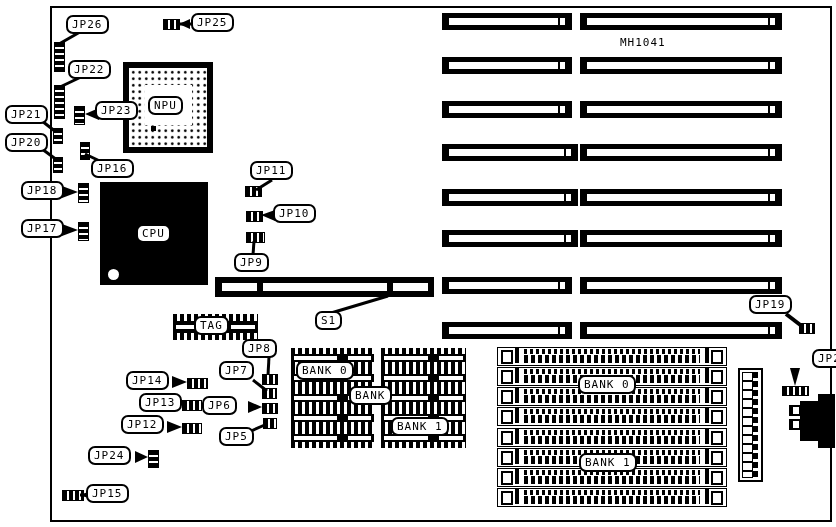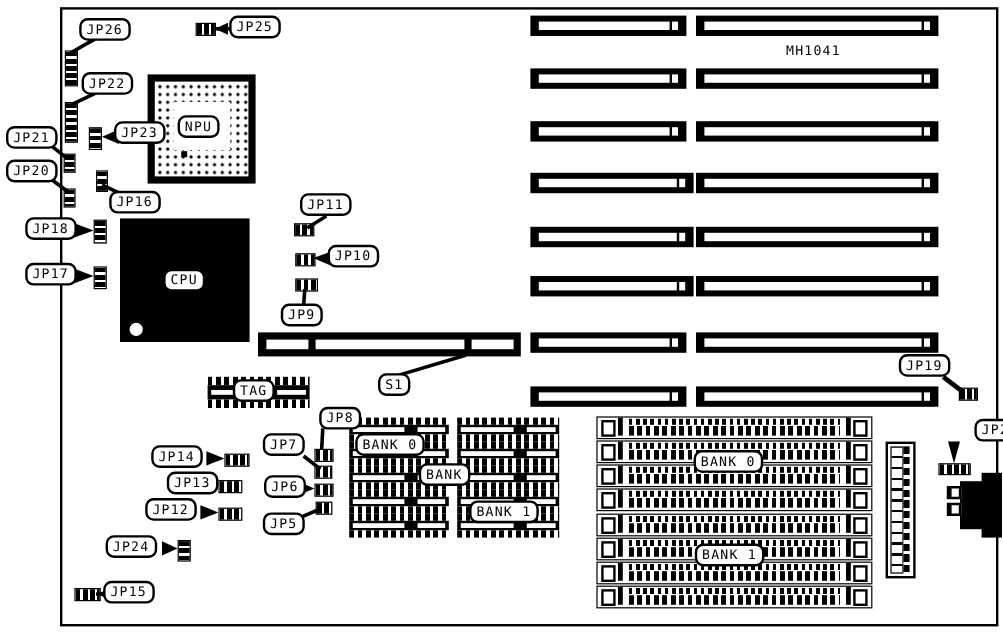--- a/index.html
+++ b/index.html
@@ -145,21 +145,21 @@
     </div>
   <div class="slot" style="left:442px;top:322px;width:130px">
       <div class="win"></div>
       <div class="notch"></div>
     </div>
   <div class="slot" style="left:580px;top:322px;width:202px">
       <div class="win"></div>
       <div class="notch"></div>
     </div>
 
-  <div class="plain-text" style="left:655px;top:36px">MH1041</div>
+  <div class="plain-text" style="left:620px;top:36px">MH1041</div>
 
   <div class="npu-socket">
     <div class="npu-center"></div>
     <div class="npu-pin1"></div>
   </div>
   <div class="callout" style="left:148px;top:96px">NPU</div>
 
   <div class="cpu">
     <div class="dot"></div>
   </div>
@@ -404,23 +404,23 @@
   <div class="callout" style="left:68px;top:60px">JP22</div>
   <div class="callout" style="left:5px;top:105px">JP21</div>
   <div class="callout" style="left:95px;top:101px">JP23</div>
   <div class="callout" style="left:5px;top:133px">JP20</div>
   <div class="callout" style="left:91px;top:159px">JP16</div>
   <div class="callout" style="left:21px;top:181px">JP18</div>
   <div class="callout" style="left:21px;top:219px">JP17</div>
   <div class="callout" style="left:250px;top:161px">JP11</div>
   <div class="callout" style="left:273px;top:204px">JP10</div>
   <div class="callout" style="left:234px;top:253px">JP9</div>
-  <div class="callout" style="left:266px;top:339px">JP8</div>
+  <div class="callout" style="left:242px;top:339px">JP8</div>
   <div class="callout" style="left:219px;top:361px">JP7</div>
-  <div class="callout" style="left:220px;top:396px">JP6</div>
+  <div class="callout" style="left:202px;top:396px">JP6</div>
   <div class="callout" style="left:219px;top:427px">JP5</div>
   <div class="callout" style="left:126px;top:371px">JP14</div>
   <div class="callout" style="left:139px;top:393px">JP13</div>
   <div class="callout" style="left:121px;top:415px">JP12</div>
   <div class="callout" style="left:88px;top:446px">JP24</div>
   <div class="callout" style="left:86px;top:484px">JP15</div>
   <div class="callout" style="left:749px;top:295px">JP19</div>
   <div class="callout" style="left:812px;top:349px">JP2</div>
 
 </div>

